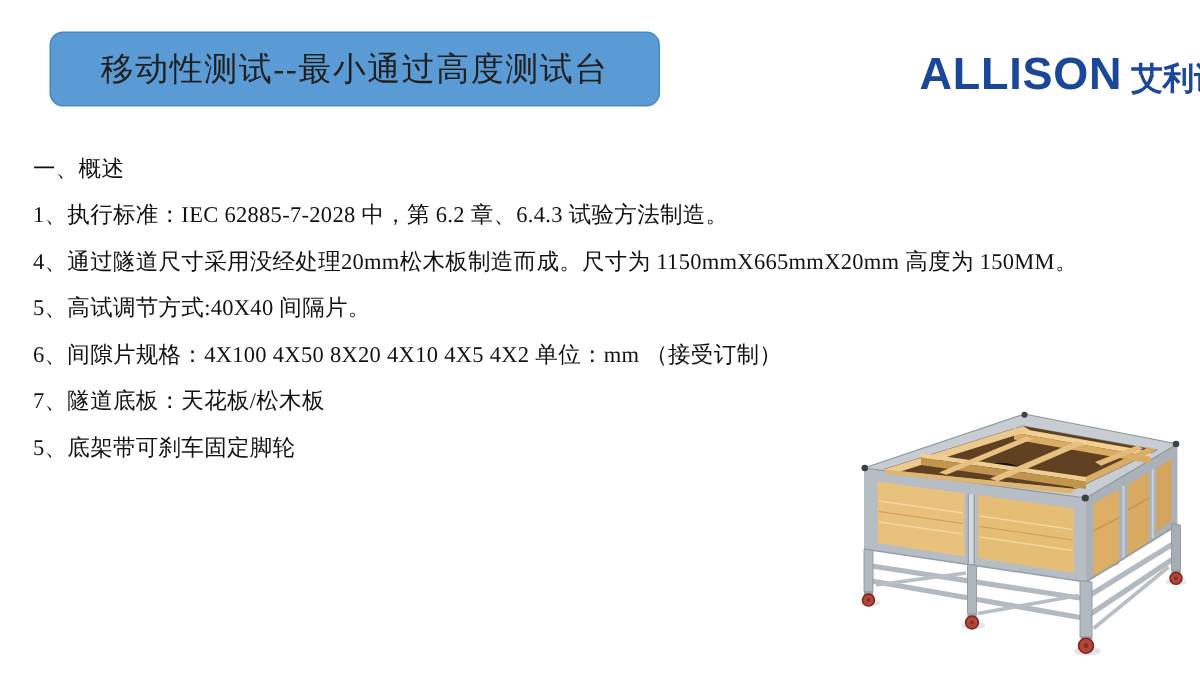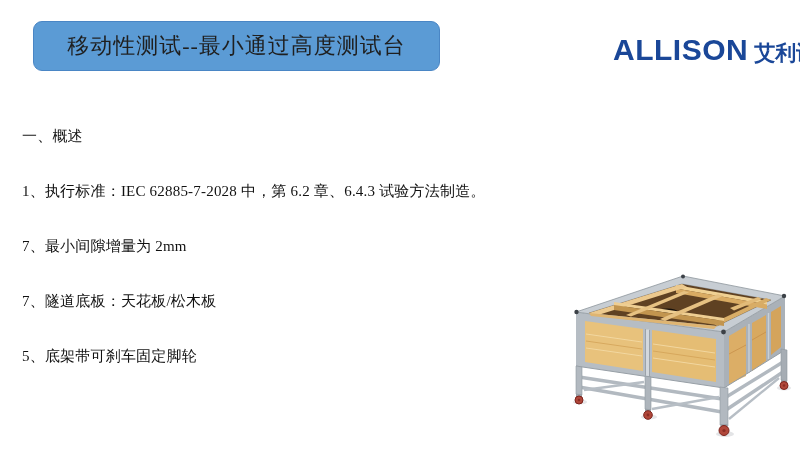--- a/index.html
+++ b/index.html
@@ -26,21 +26,21 @@
     white-space:nowrap;line-height:28px;
   }
   .logo .latin{font-size:30px;letter-spacing:0.5px;}
   .logo .cjk{font-size:21px;margin-left:6px;}
   .logo .reg{font-size:10px;vertical-align:10px;margin-left:1px;}
 
   
   .overview{position:absolute;left:22px;top:97px;}
   .line{
     height:31px;display:flex;align-items:center;
-    font-size:15px;color:#111111;white-space:nowrap;letter-spacing:0.2px;margin-top:24px;
+    font-size:15px;color:#111111;white-space:nowrap;letter-spacing:0.2px;
   }
 
   
   .photo{position:absolute;left:562px;top:266px;width:232px;height:182px;}
   .photo svg{width:100%;height:100%;display:block;}
 </style>
 </head>
 <body>
 
 <div class="slide">
@@ -49,21 +49,23 @@
     <span class="banner-text">移动性测试--最小通过高度测试台</span>
   </div>
 
   <div class="logo">
     <span class="latin">ALLISON</span><span class="cjk">艾利讯</span><span class="reg">®</span>
   </div>
 
   <div class="overview">
     <div class="line">一、概述</div>
     <div class="line">1、执行标准：IEC 62885-7-2028 中，第 6.2 章、6.4.3 试验方法制造。</div>
-    <div class="line">7、最小间隙增量为 2mm</div>
+    <div class="line">4、通过隧道尺寸采用没经处理20mm松木板制造而成。尺寸为 1150mmX665mmX20mm 高度为 150MM。</div>
+    <div class="line">5、高试调节方式:40X40 间隔片。</div>
+    <div class="line">6、间隙片规格：4X100 4X50 8X20 4X10 4X5 4X2 单位：mm （接受订制）</div>
     <div class="line">7、隧道底板：天花板/松木板</div>
     <div class="line">5、底架带可刹车固定脚轮</div>
   </div>
 
   <div class="photo">
     <svg viewBox="0 0 232 182" xmlns="http://www.w3.org/2000/svg">
 
       <g>
         <ellipse cx="18" cy="136" rx="7" ry="2.4" fill="#e6e7e9"></ellipse>
         <ellipse cx="87" cy="151" rx="8" ry="2.6" fill="#e6e7e9"></ellipse>

